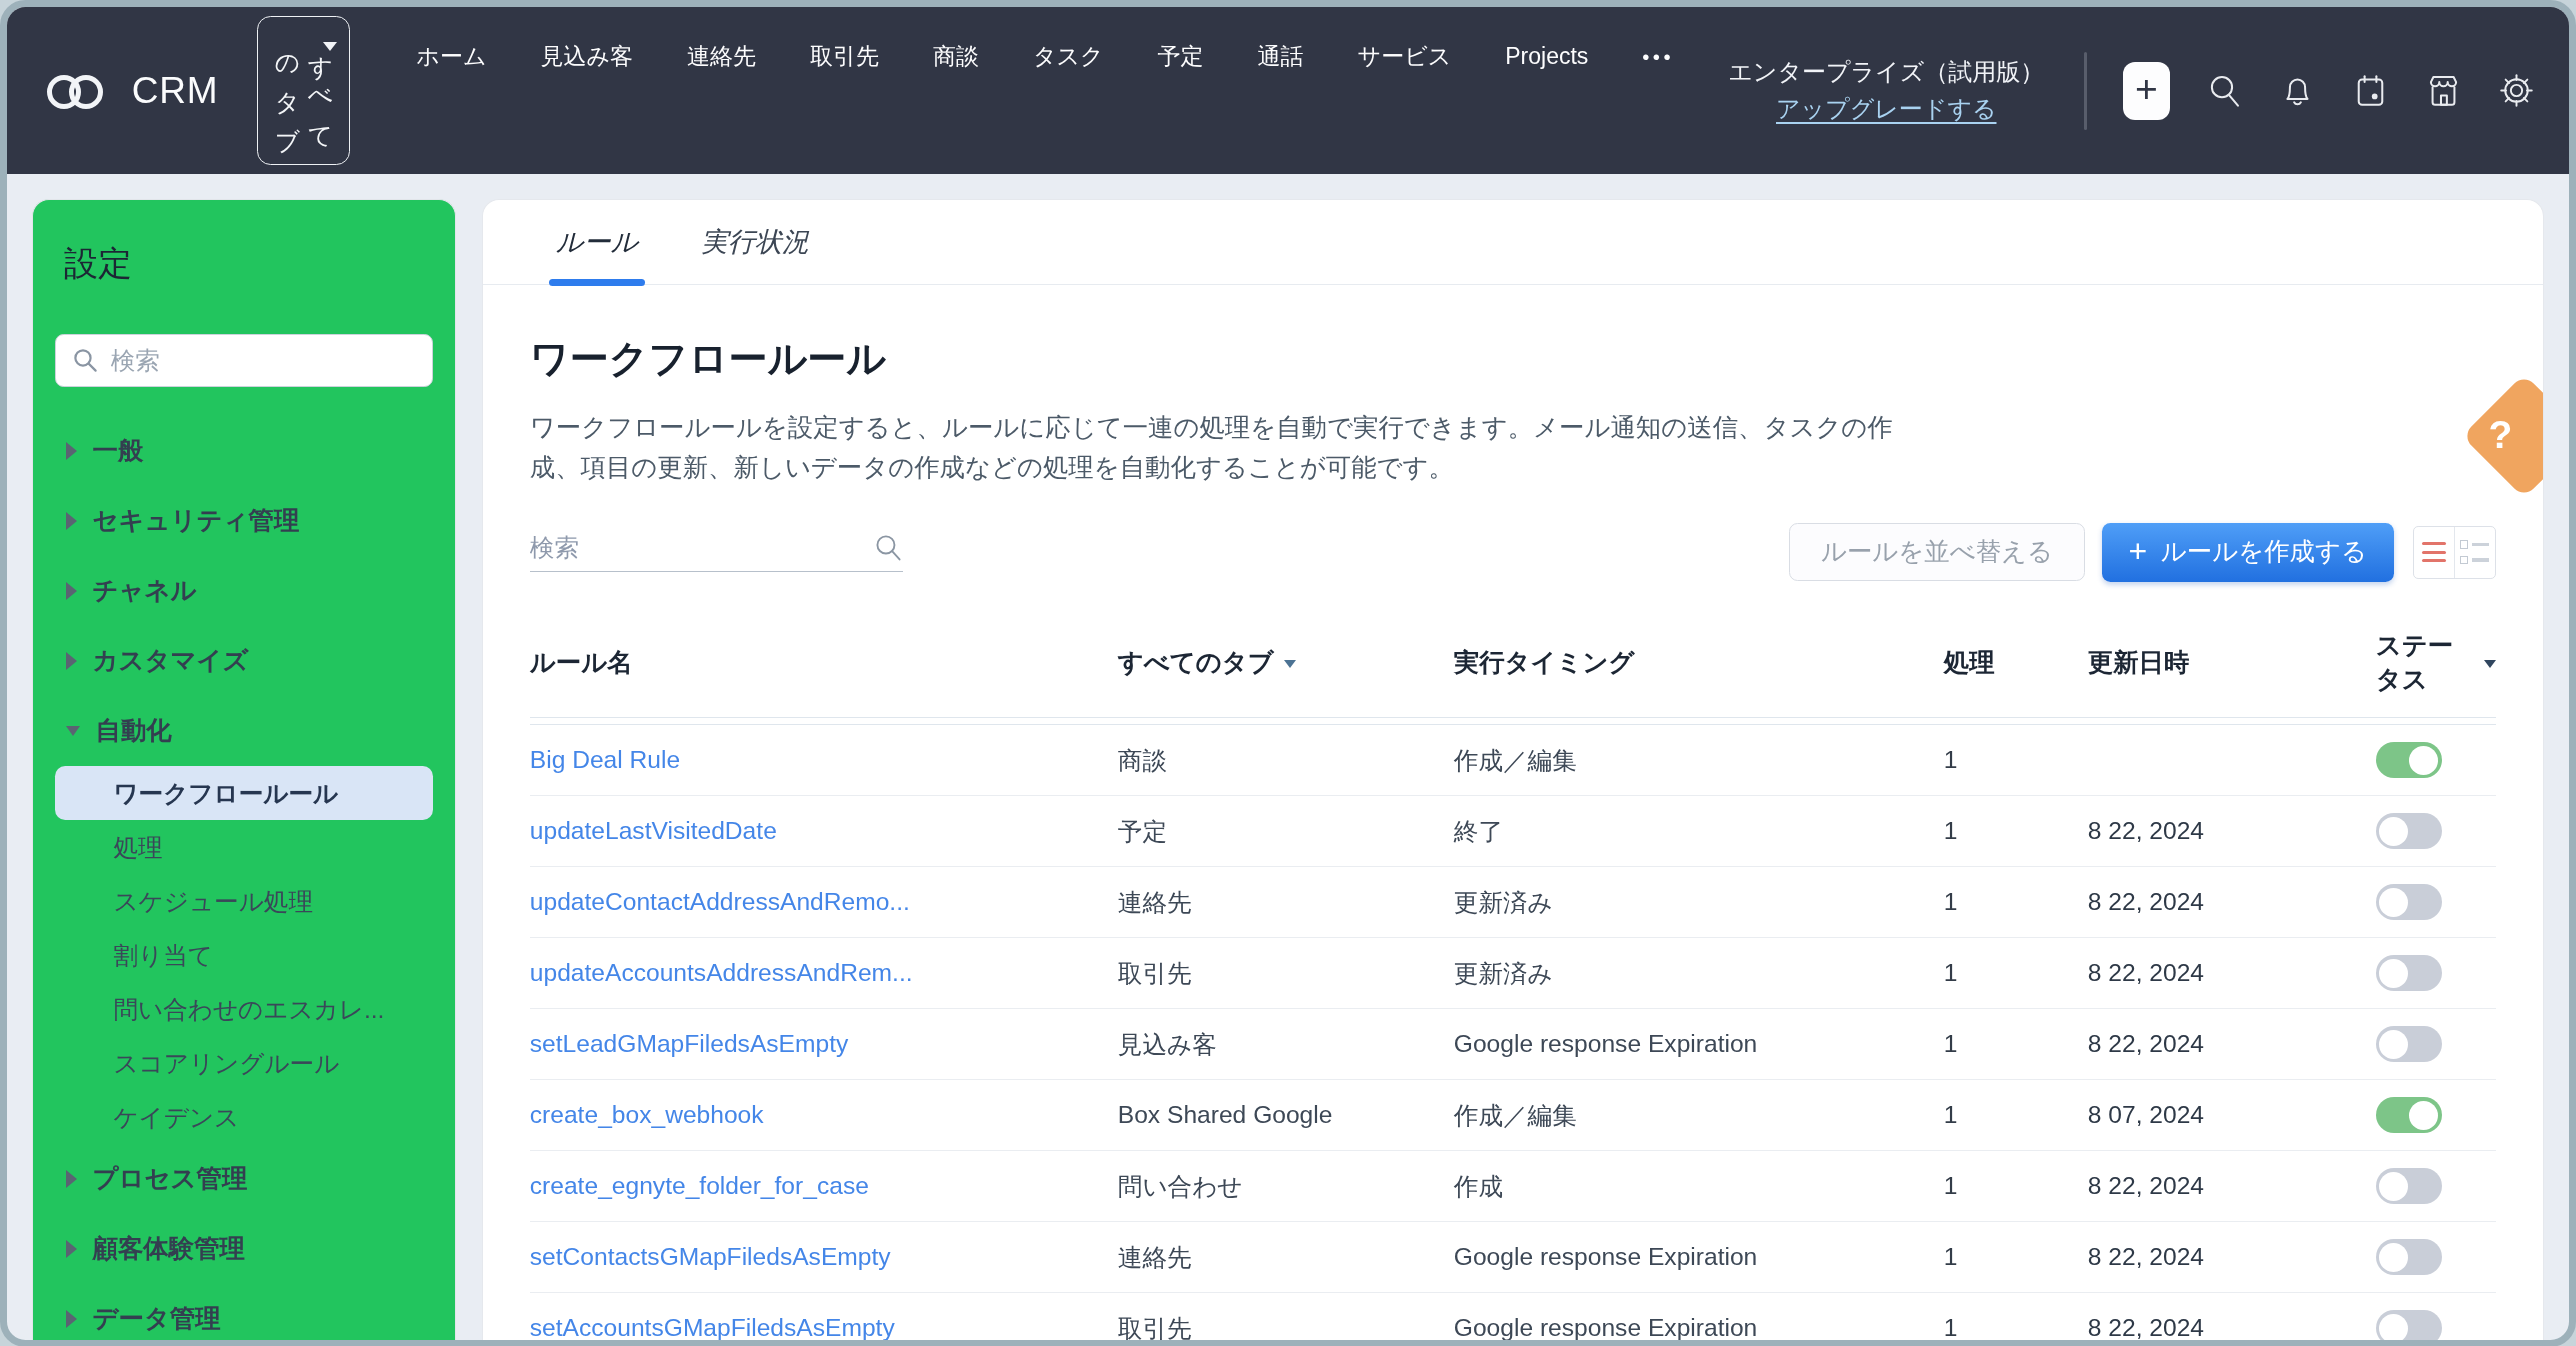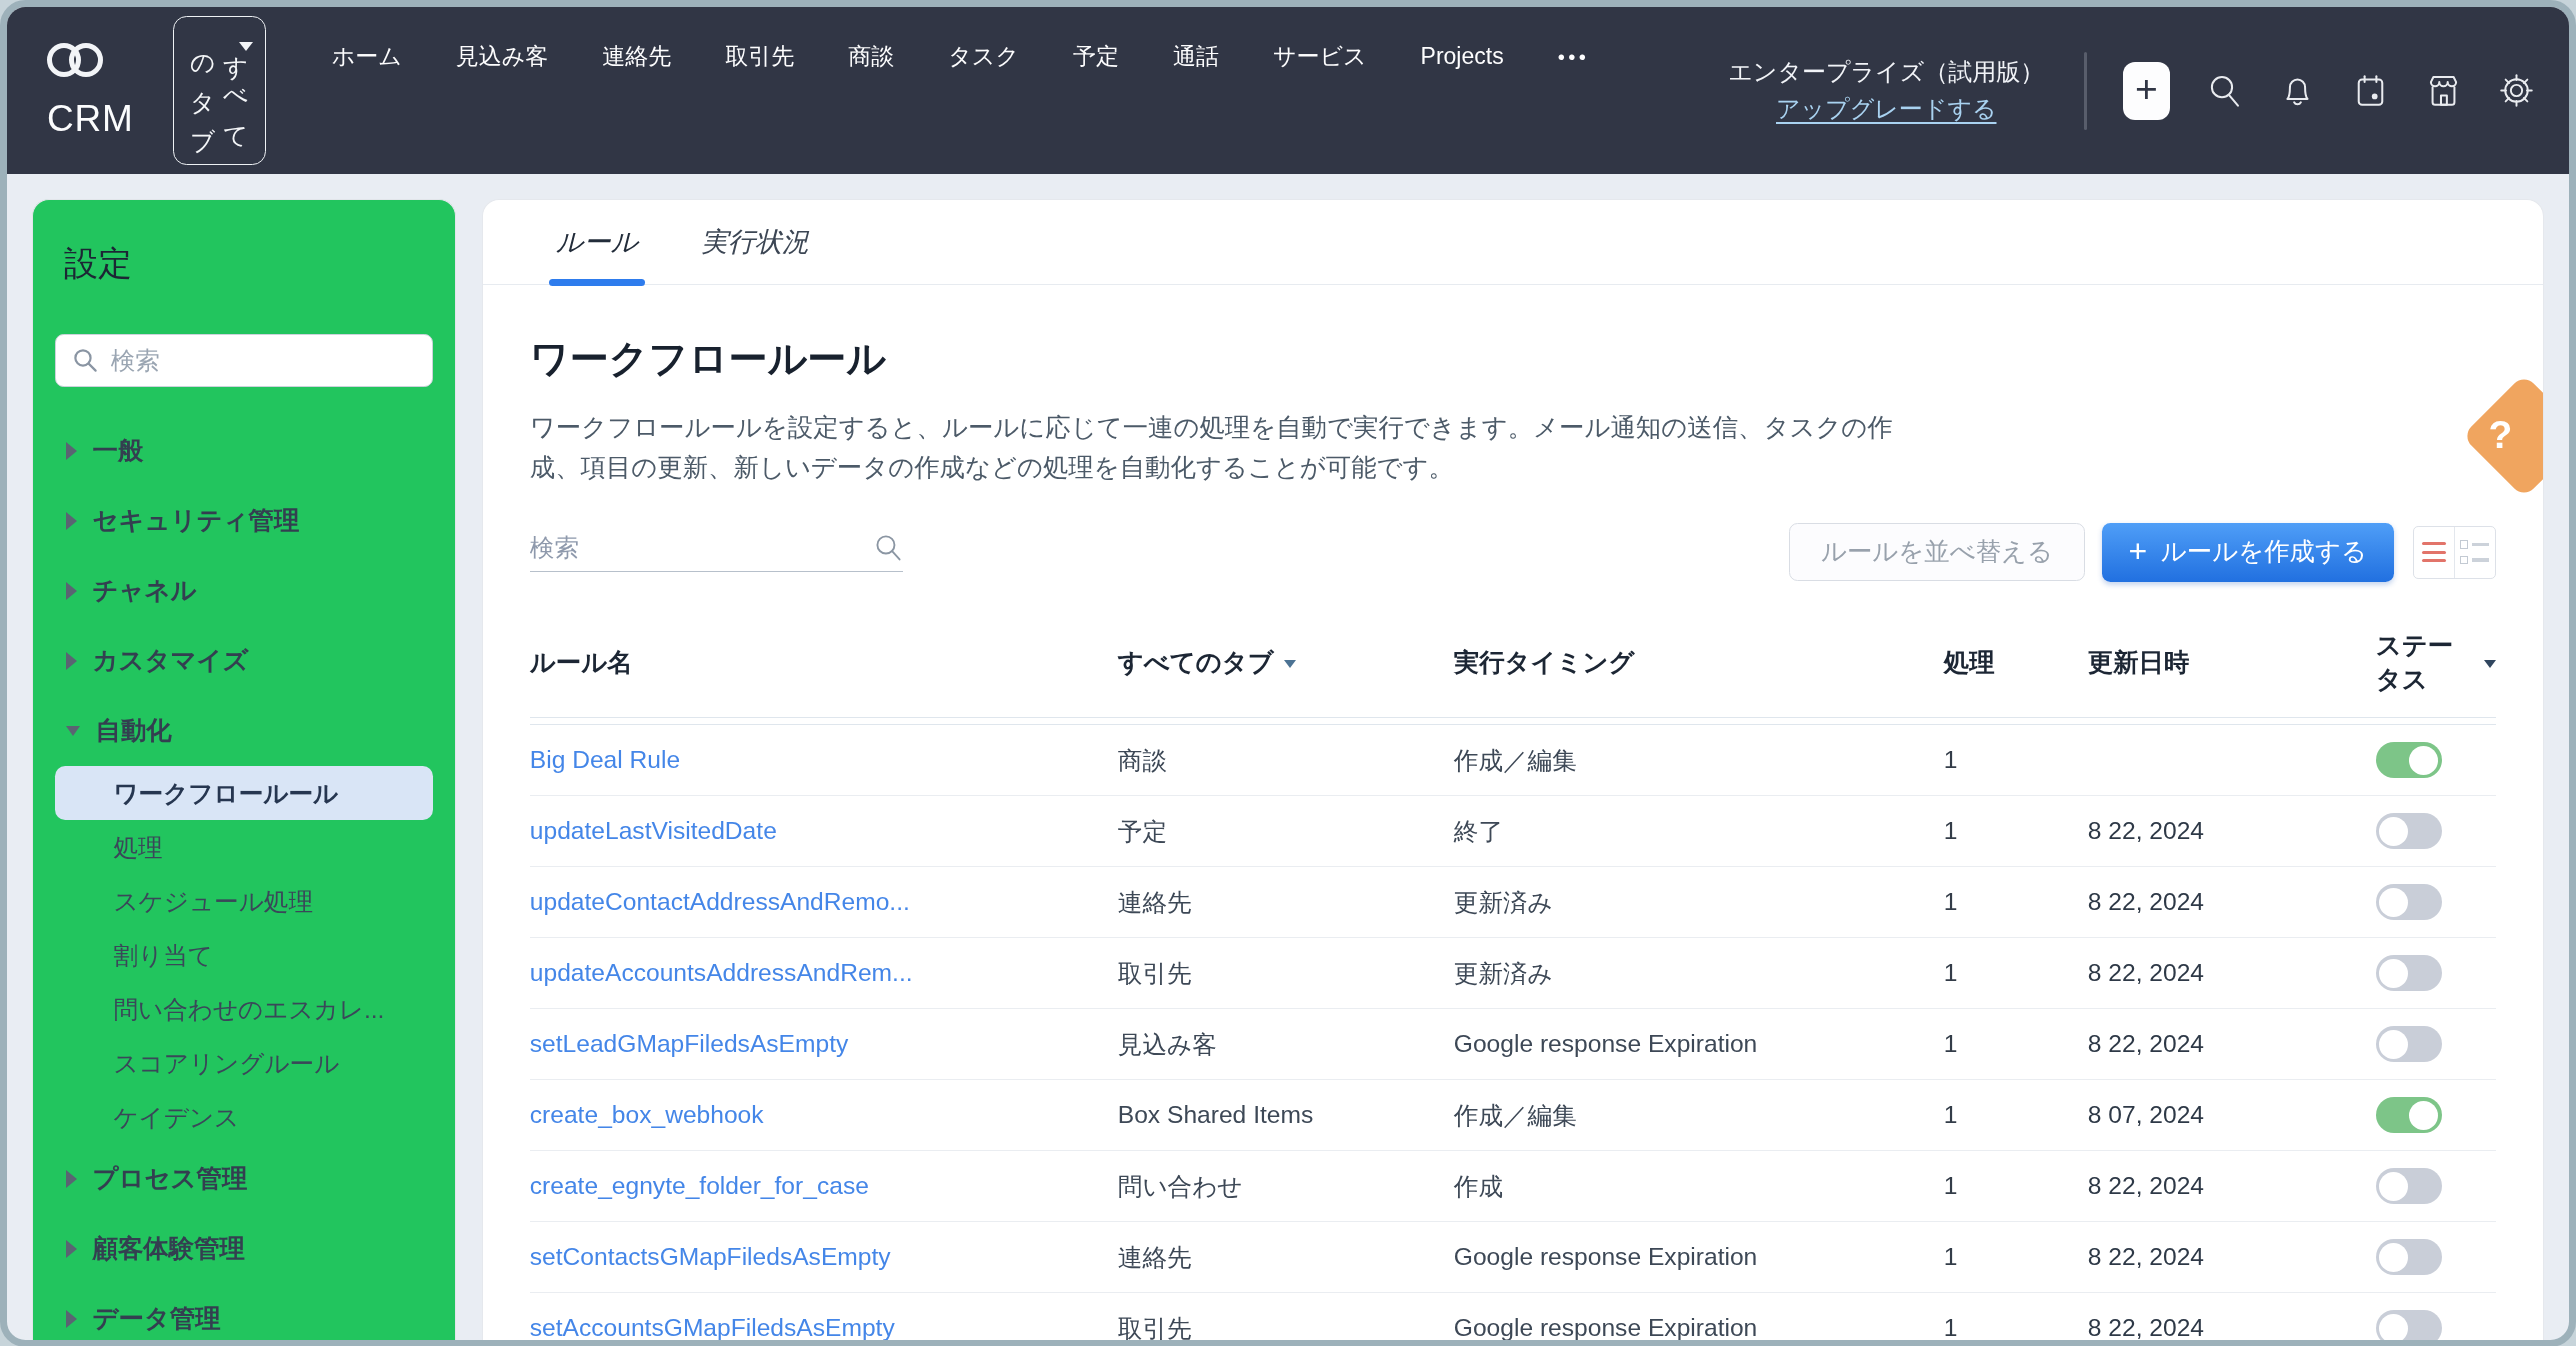--- a/index.html
+++ b/index.html
@@ -6,21 +6,21 @@
   html,body { width:2576px; height:1347px; }
   body { font-family:"Liberation Sans","DejaVu Sans",sans-serif; background:#c7d4da; }
 
   
   .frame { width:2576px; height:1347px; border:7.6px solid #9db1ba; border-radius:25.4px;
            overflow:hidden; display:flex; flex-direction:column; background:#e9edf3; }
 
   
   .topbar { height:167px; flex:0 0 167px; background:#313645; display:flex; align-items:center;
             padding:0 34px 0 40px; color:#fff; }
-  .logo { display:flex; align-items:flex-start; gap:18.7px;flex-direction:column; }
+  .logo { display:flex; align-items:flex-end; gap:18.7px; }
   .logo-rings { position:relative; width:66px; height:39px; }
   .logo-rings i { position:absolute; top:2.5px; width:34px; height:34px; border:5.1px solid #f2f4f7;
                   border-radius:50%; }
   .logo-rings i:first-child { left:0; }
   .logo-rings i:last-child  { left:22px; }
   .logo-text { font-size:37px; font-weight:500; letter-spacing:0.8px; color:#fbfcfd; }
 
   .alltabs { margin-left:39px; width:93px; height:149px; border:1.7px solid #eef1f4; border-radius:13.6px;
              position:relative; display:flex; align-items:center; justify-content:center; }
   .alltabs .vtext { writing-mode:vertical-rl; text-orientation:upright; font-size:24.6px; letter-spacing:6.8px;
@@ -417,21 +417,21 @@
                 <div class="actions">1</div>
                 <div class="updated">8 22, 2024</div>
                 <div class="statuscell">
                   <div class="toggle off">
                     <div class="knob"></div>
                   </div>
                 </div>
               </div>
               <div class="t-row">
                 <div class="name">create_box_webhook</div>
-                <div class="module">Box Shared Items</div>
+                <div class="module">Box Shared Google</div>
                 <div class="trigger">作成／編集</div>
                 <div class="actions">1</div>
                 <div class="updated">8 07, 2024</div>
                 <div class="statuscell">
                   <div class="toggle on">
                     <div class="knob"></div>
                   </div>
                 </div>
               </div>
               <div class="t-row">

